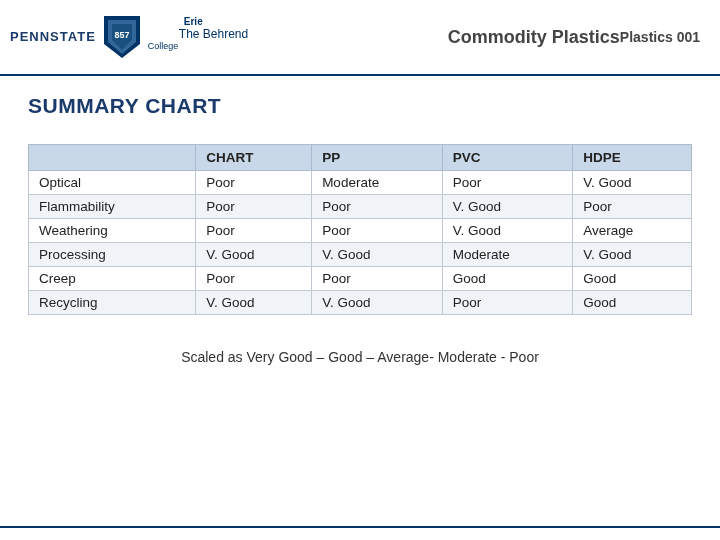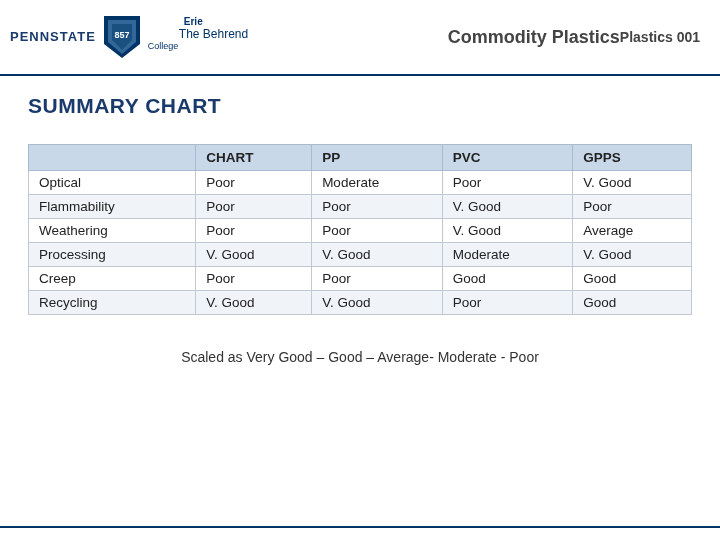--- a/index.html
+++ b/index.html
@@ -187,21 +187,21 @@
 <div class="main">
   <div class="summary-heading">SUMMARY CHART</div>
 
   <table class="summary-table">
     <thead>
       <tr>
         <th></th>
         <th>CHART</th>
         <th>PP</th>
         <th>PVC</th>
-        <th>GPPS</th>
+        <th>HDPE</th>
       </tr>
     </thead>
     <tbody id="table-body">
     <tr>
           <td>Optical</td>
           <td>Poor</td>
           <td>Moderate</td>
           <td>Poor</td>
           <td>V. Good</td>
         </tr>

